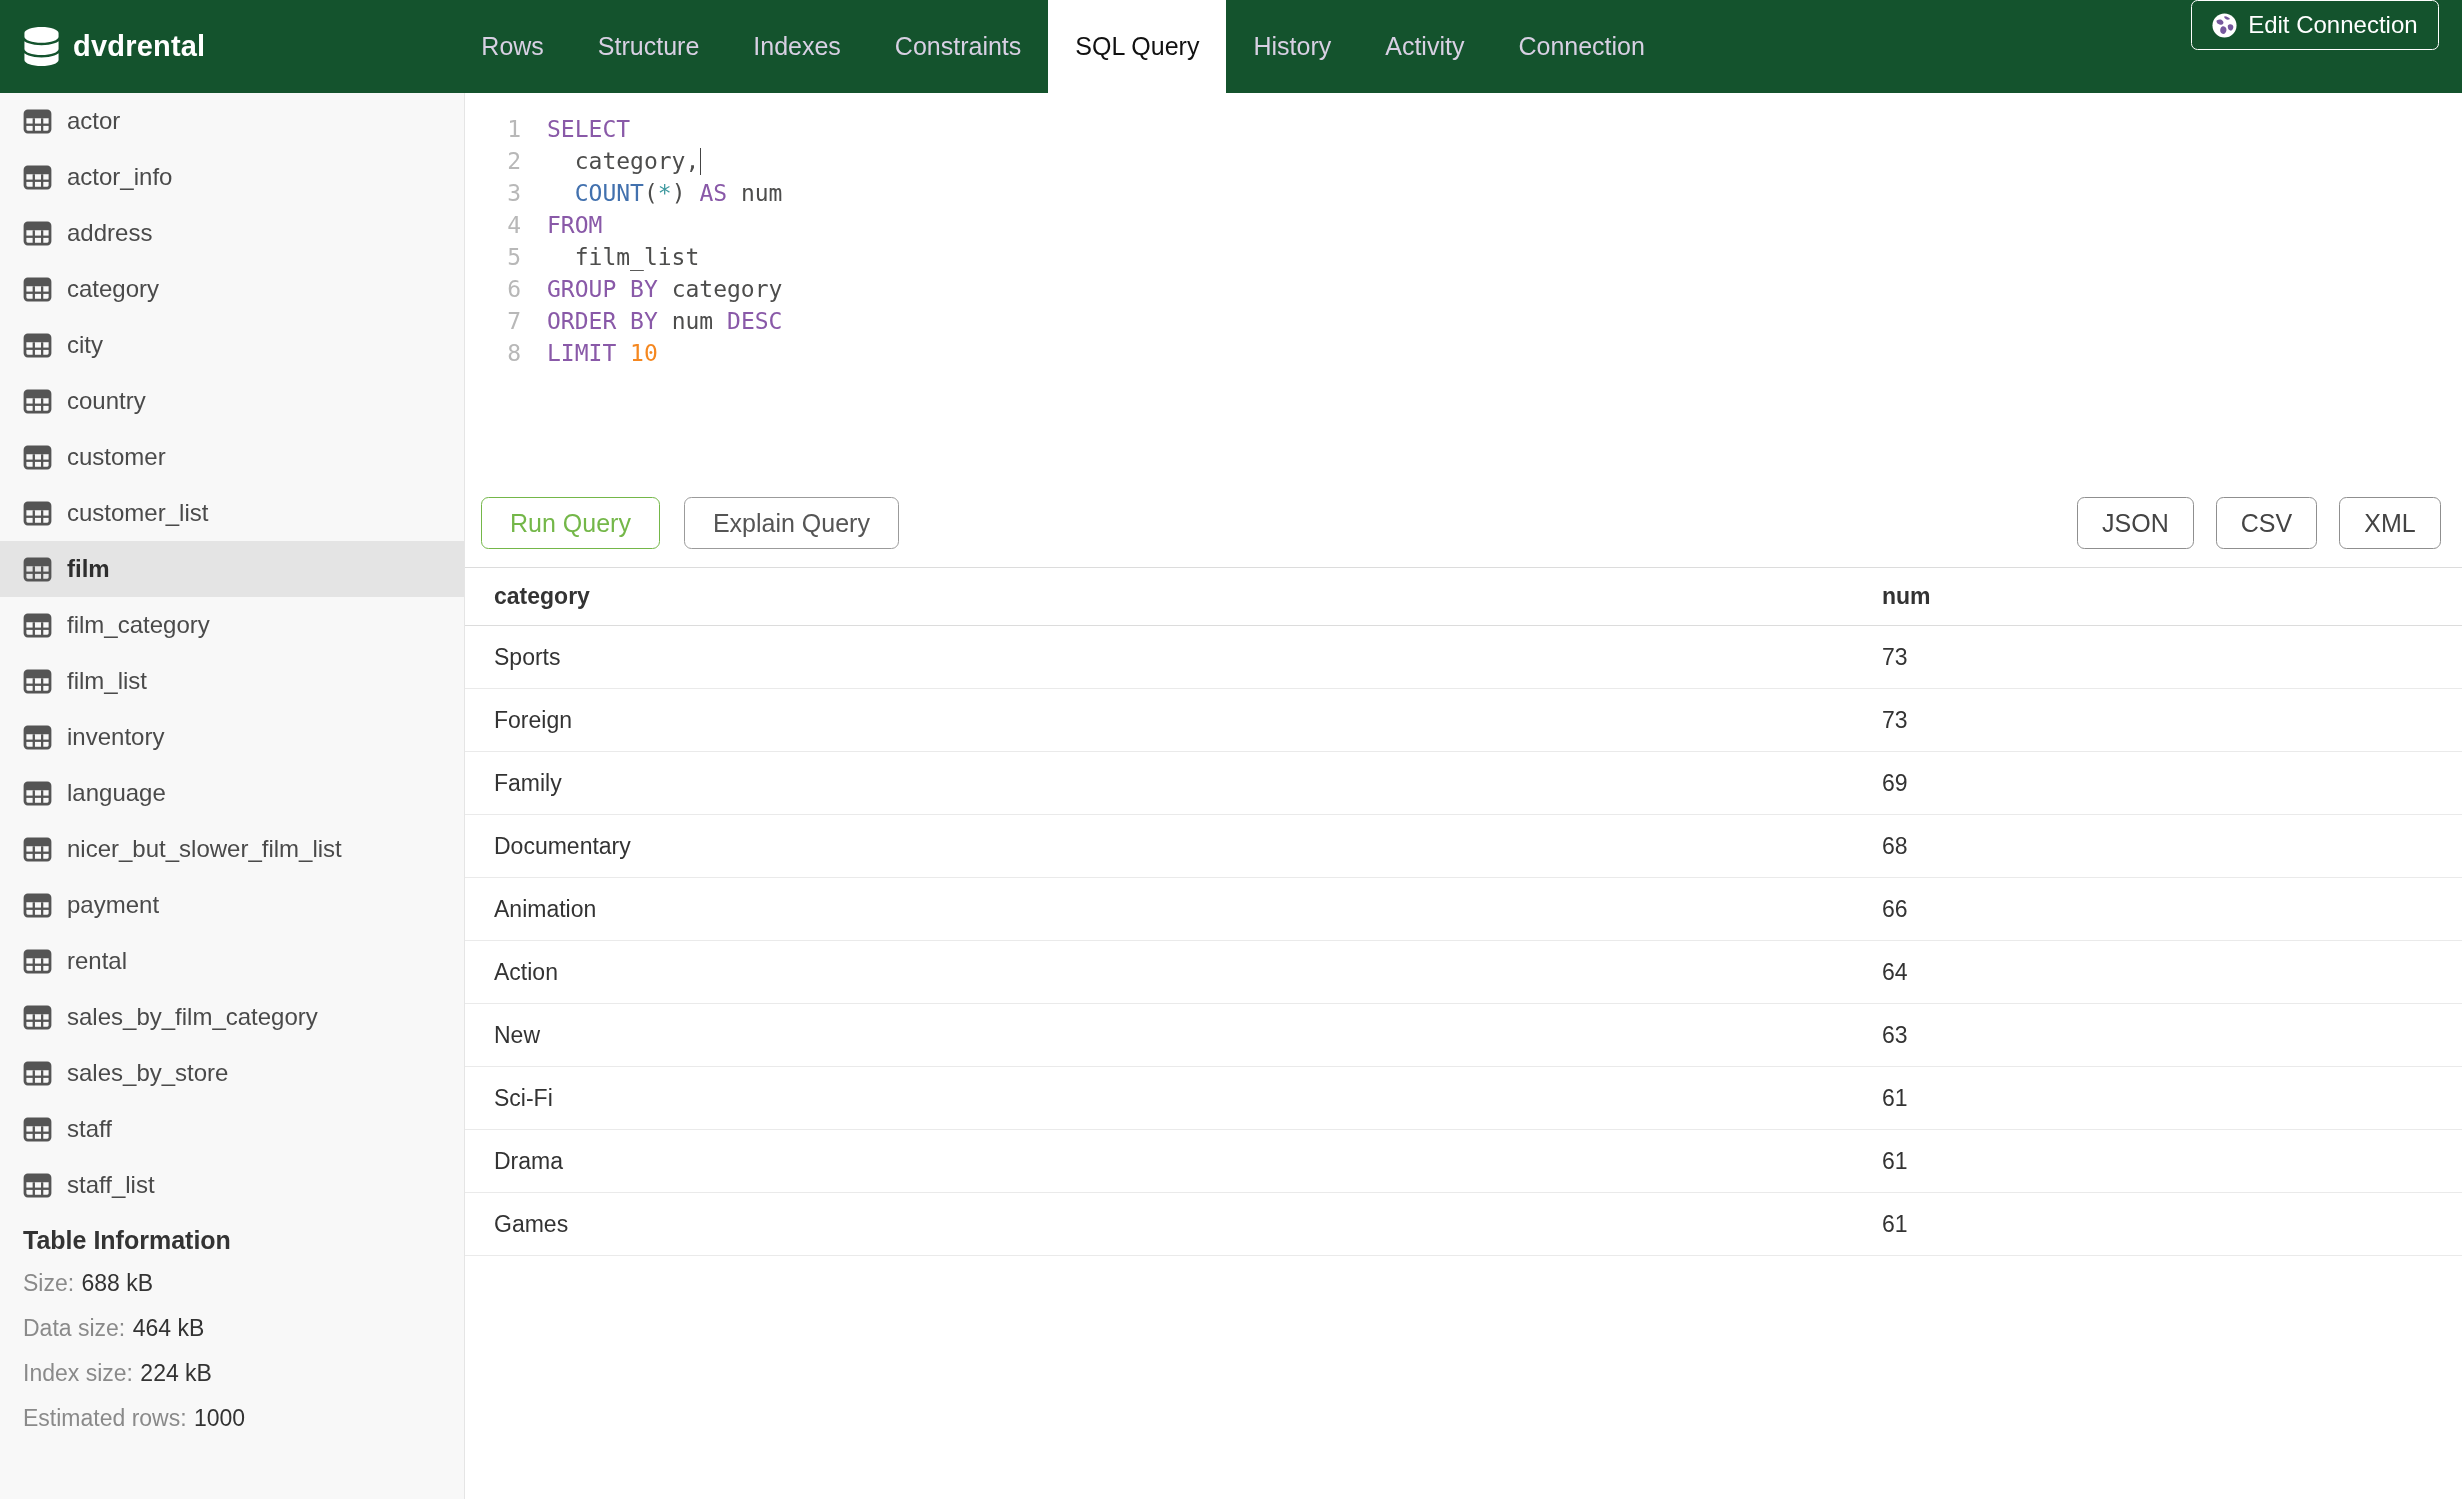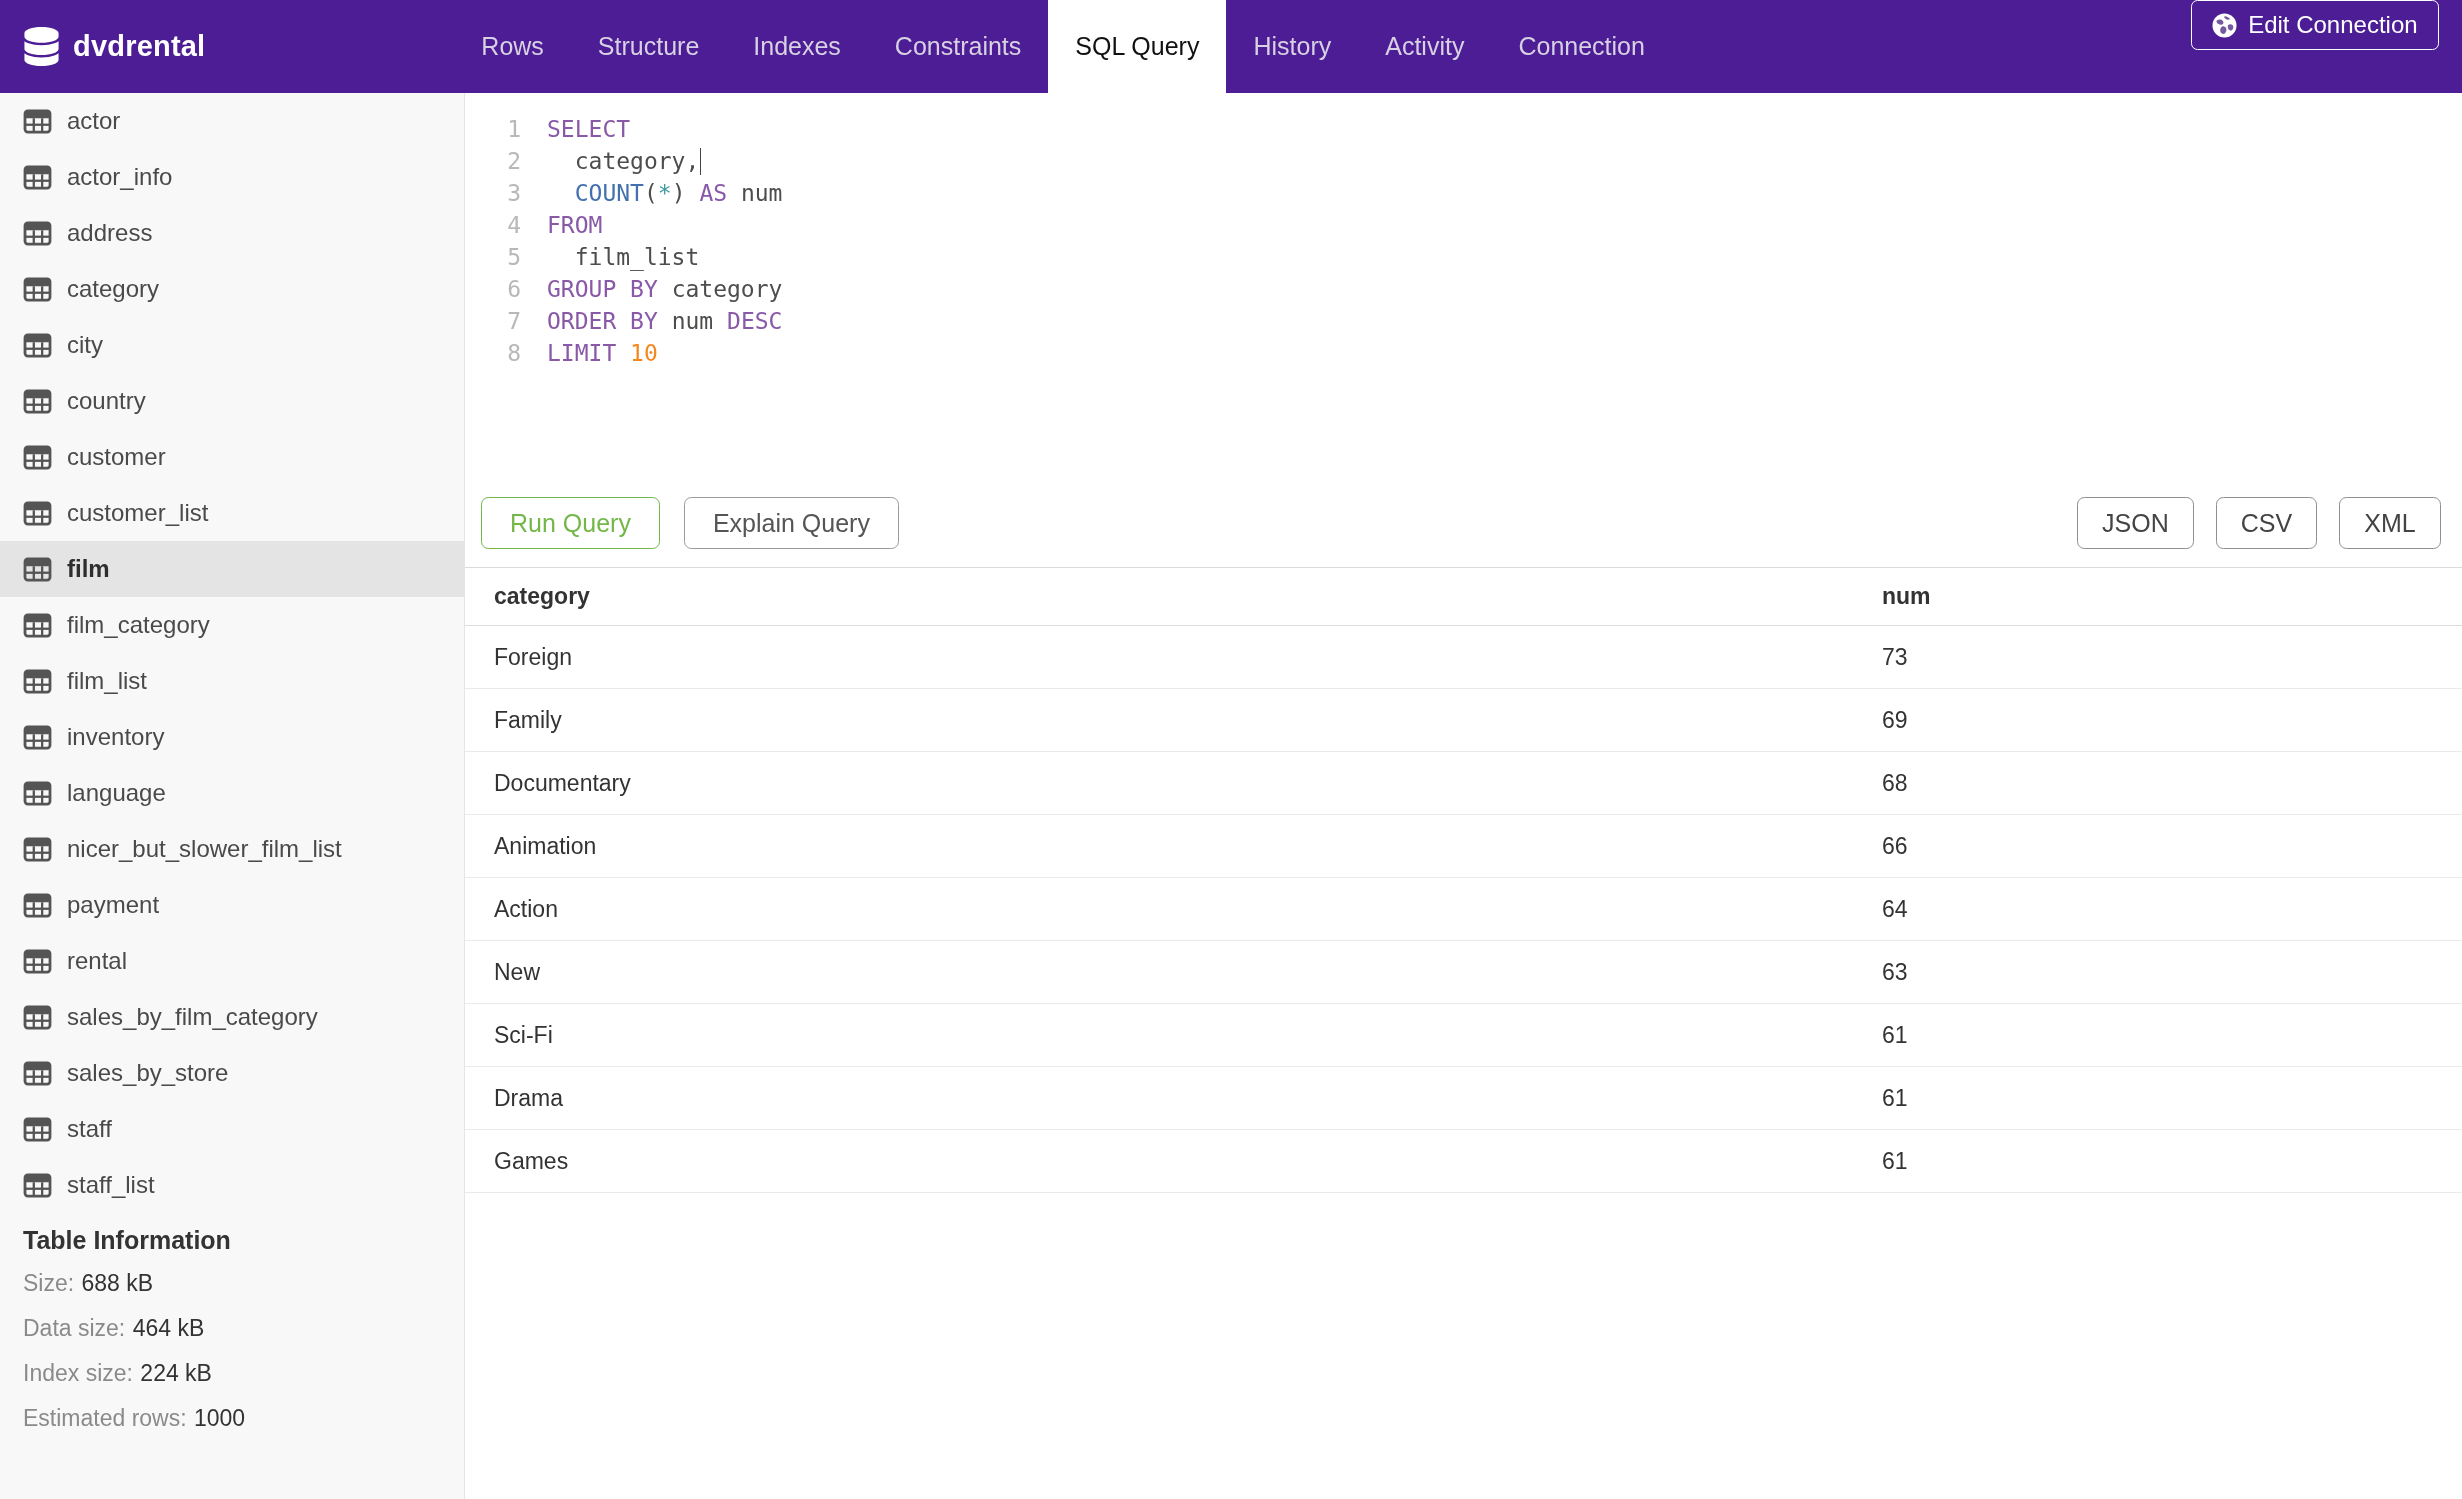--- a/index.html
+++ b/index.html
@@ -8,21 +8,21 @@
     font-family: "Liberation Sans", sans-serif;
     width: 2462px; height: 1500px;
     overflow: hidden;
     color: #333;
   }
   .app { display: flex; flex-direction: column; width: 2462px; height: 1500px; }
 
   
   .topbar {
     height: 93px; flex: 0 0 93px;
-    background: #4c1d95;
+    background: #14532d;
     display: flex; align-items: stretch;
   }
   .logo {
     display: flex; align-items: center;
     padding-left: 24px; gap: 14px;
   }
   .logo svg { display: block; }
   .logo-text {
     color: #fff; font-size: 29px; font-weight: bold; letter-spacing: 0.2px;
   }
@@ -473,20 +473,24 @@
               <col class="c2">
             </colgroup>
           <thead>
             <tr>
               <th>category</th>
               <th>num</th>
             </tr>
           </thead>
           <tbody id="results-body">
               <tr>
+    <td>Sports</td>
+    <td>73</td>
+  </tr>
+              <tr>
     <td>Foreign</td>
     <td>73</td>
   </tr>
               <tr>
     <td>Family</td>
     <td>69</td>
   </tr>
               <tr>
     <td>Documentary</td>
     <td>68</td>

